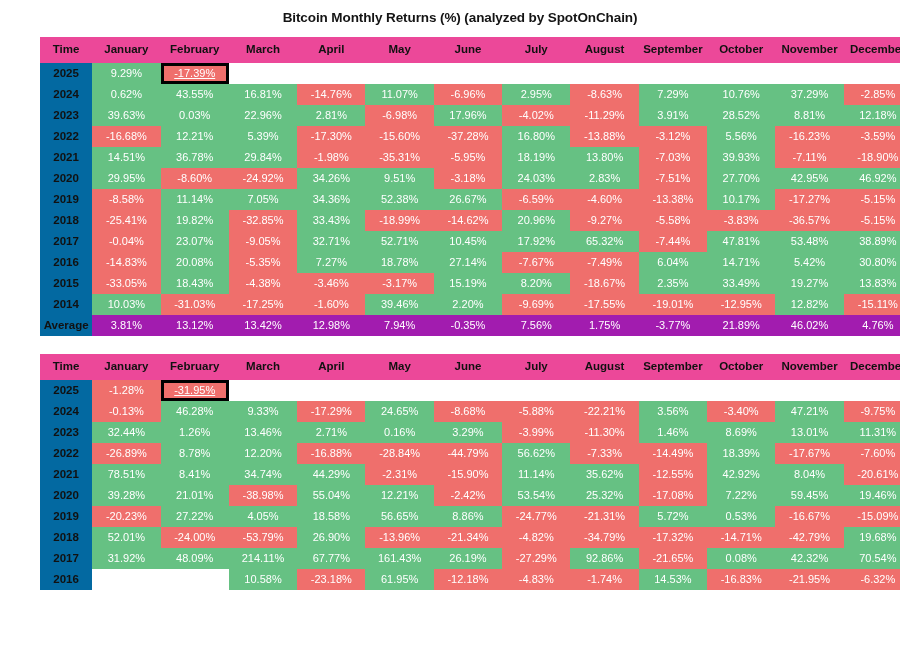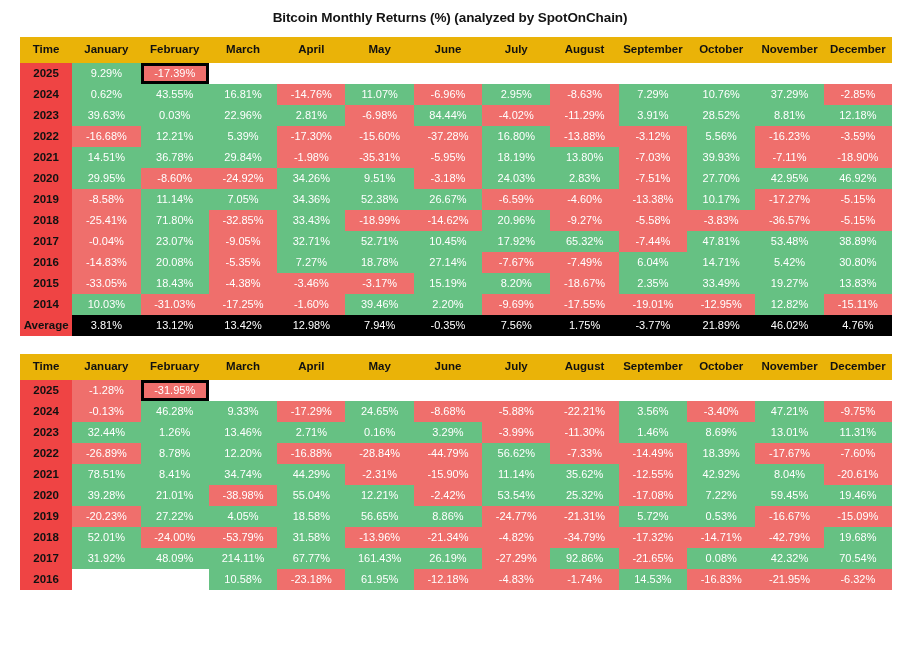--- a/index.html
+++ b/index.html
@@ -18,20 +18,21 @@
   .page {
     width: 900px;
     height: 652px;
     position: relative;
     box-sizing: border-box;
     padding: 0;
   }
   .panel {
     width: 900px;
     box-sizing: border-box;
+    padding-left: 20px;
   }
   .panel-title {
     text-align: center;
     font-size: 13.5px;
     font-weight: bold;
     color: #141414;
     letter-spacing: -0.1px;
   }
   #btc-panel .panel-title { padding-top: 10px; padding-bottom: 12px; }
   #eth-panel .panel-title { padding-top: 9px; padding-bottom: 12px; }
@@ -53,58 +54,59 @@
     line-height: 21px;
     font-size: 11px;
     text-align: center;
     vertical-align: middle;
     white-space: nowrap;
   }
   table.heatmap thead th {
     font-weight: bold;
     font-size: 11.5px;
     color: #111111;
-    background: #eab308;
+    background: #ec4899;
     height: 24px;
     line-height: 24px;
     padding-bottom: 2px;
   }
   table.heatmap thead th.col-head-time {
     text-align: center;
   }
   table.heatmap tbody th.row-label {
     font-weight: bold;
     font-size: 11.5px;
     color: #111111;
-    background: #ef4444;
+    background: #0369a1;
     text-align: center;
   }
   td.cell {
     color: #ffffff;
     font-weight: normal;
     font-size: 11px;
   }
   td.pos { background-color: #66c183; }
   td.neg { background-color: #ef6f6c; }
   td.empty { background-color: #ffffff; }
   tr.summary th.row-label,
   tr.summary td.cell {
-    background-color: #000000;
+    background-color: #a21caf;
     color: #ffffff;
   }
   tr.summary th.row-label {
     background-color: #ffffff;
     color: #111111;
     margin-top: 15px;
   }
   td.highlight {
     position: relative;
     outline: 3px solid #000000;
     outline-offset: -3px;
     z-index: 2;
+    text-decoration: underline;
   }
   .spacer-gap { height: 18px; }
 </style>
 </head>
 <body>
 
 <div class="page">
 
   <section class="panel" id="btc-panel">
     <div class="panel-title">Bitcoin Monthly Returns (%) (analyzed by SpotOnChain)</div>
@@ -172,21 +174,21 @@
             <td class="cell pos">37.29%</td>
             <td class="cell neg">-2.85%</td>
           </tr>
           <tr>
             <th class="row-label">2023</th>
             <td class="cell pos">39.63%</td>
             <td class="cell pos">0.03%</td>
             <td class="cell pos">22.96%</td>
             <td class="cell pos">2.81%</td>
             <td class="cell neg">-6.98%</td>
-            <td class="cell pos">84.44%</td>
+            <td class="cell pos">17.96%</td>
             <td class="cell neg">-4.02%</td>
             <td class="cell neg">-11.29%</td>
             <td class="cell pos">3.91%</td>
             <td class="cell pos">28.52%</td>
             <td class="cell pos">8.81%</td>
             <td class="cell pos">12.18%</td>
           </tr>
           <tr>
             <th class="row-label">2022</th>
             <td class="cell neg">-16.68%</td>
@@ -243,21 +245,21 @@
             <td class="cell neg">-6.59%</td>
             <td class="cell neg">-4.60%</td>
             <td class="cell neg">-13.38%</td>
             <td class="cell pos">10.17%</td>
             <td class="cell neg">-17.27%</td>
             <td class="cell neg">-5.15%</td>
           </tr>
           <tr>
             <th class="row-label">2018</th>
             <td class="cell neg">-25.41%</td>
-            <td class="cell pos">71.80%</td>
+            <td class="cell pos">19.82%</td>
             <td class="cell neg">-32.85%</td>
             <td class="cell pos">33.43%</td>
             <td class="cell neg">-18.99%</td>
             <td class="cell neg">-14.62%</td>
             <td class="cell pos">20.96%</td>
             <td class="cell neg">-9.27%</td>
             <td class="cell neg">-5.58%</td>
             <td class="cell neg">-3.83%</td>
             <td class="cell neg">-36.57%</td>
             <td class="cell neg">-5.15%</td>
@@ -481,21 +483,21 @@
             <td class="cell pos">5.72%</td>
             <td class="cell pos">0.53%</td>
             <td class="cell neg">-16.67%</td>
             <td class="cell neg">-15.09%</td>
           </tr>
           <tr>
             <th class="row-label">2018</th>
             <td class="cell pos">52.01%</td>
             <td class="cell neg">-24.00%</td>
             <td class="cell neg">-53.79%</td>
-            <td class="cell pos">31.58%</td>
+            <td class="cell pos">26.90%</td>
             <td class="cell neg">-13.96%</td>
             <td class="cell neg">-21.34%</td>
             <td class="cell neg">-4.82%</td>
             <td class="cell neg">-34.79%</td>
             <td class="cell neg">-17.32%</td>
             <td class="cell neg">-14.71%</td>
             <td class="cell neg">-42.79%</td>
             <td class="cell pos">19.68%</td>
           </tr>
           <tr>

